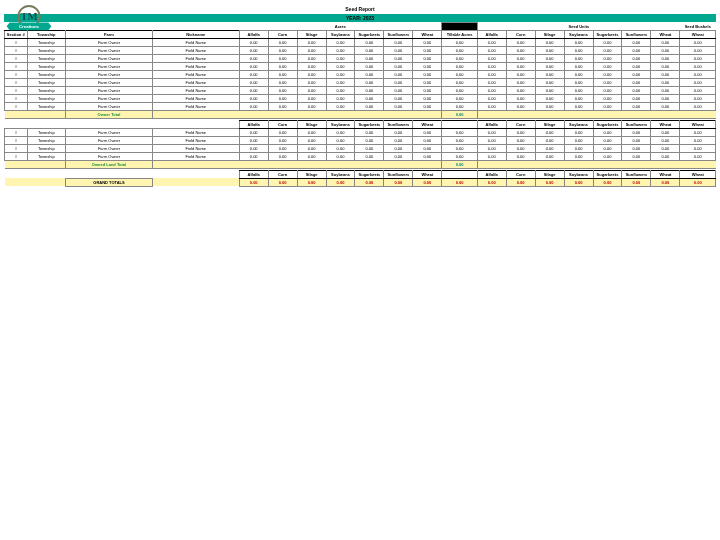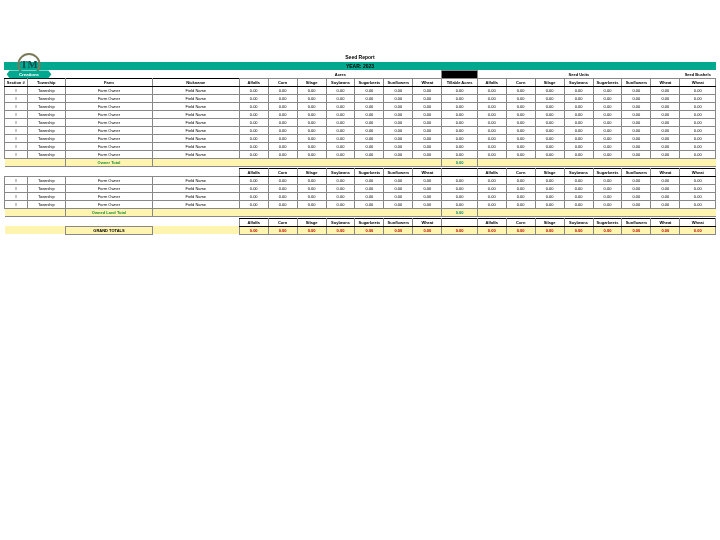--- a/index.html
+++ b/index.html
@@ -8,21 +8,20 @@
     padding: 4px;
     font-family: Arial, sans-serif;
     font-size: 4.5px;
     background: #fff;
     width: 720px;
   }
   .logo-area { display:flex; align-items:center; }
   .logo {
     width: 50px; height: 34px;
     position: relative;
-    margin-top: 48px;
   }
   .logo svg { width:100%; height:100%; }
   .title-bar {
     text-align:center;
     font-weight:bold;
     font-size:5px;
     margin-top:-32px;
     padding-bottom:2px;
   }
   .year-bar {

